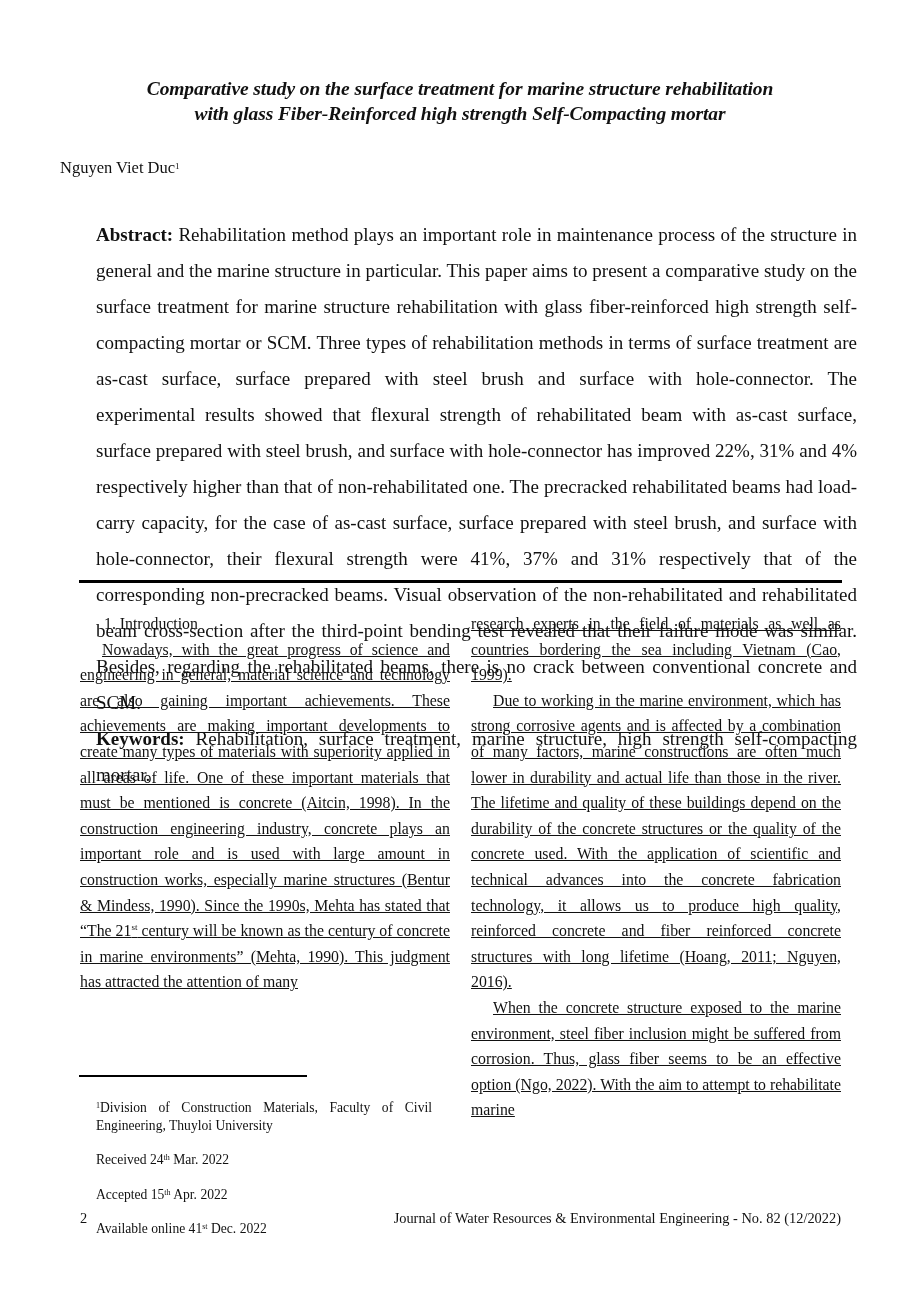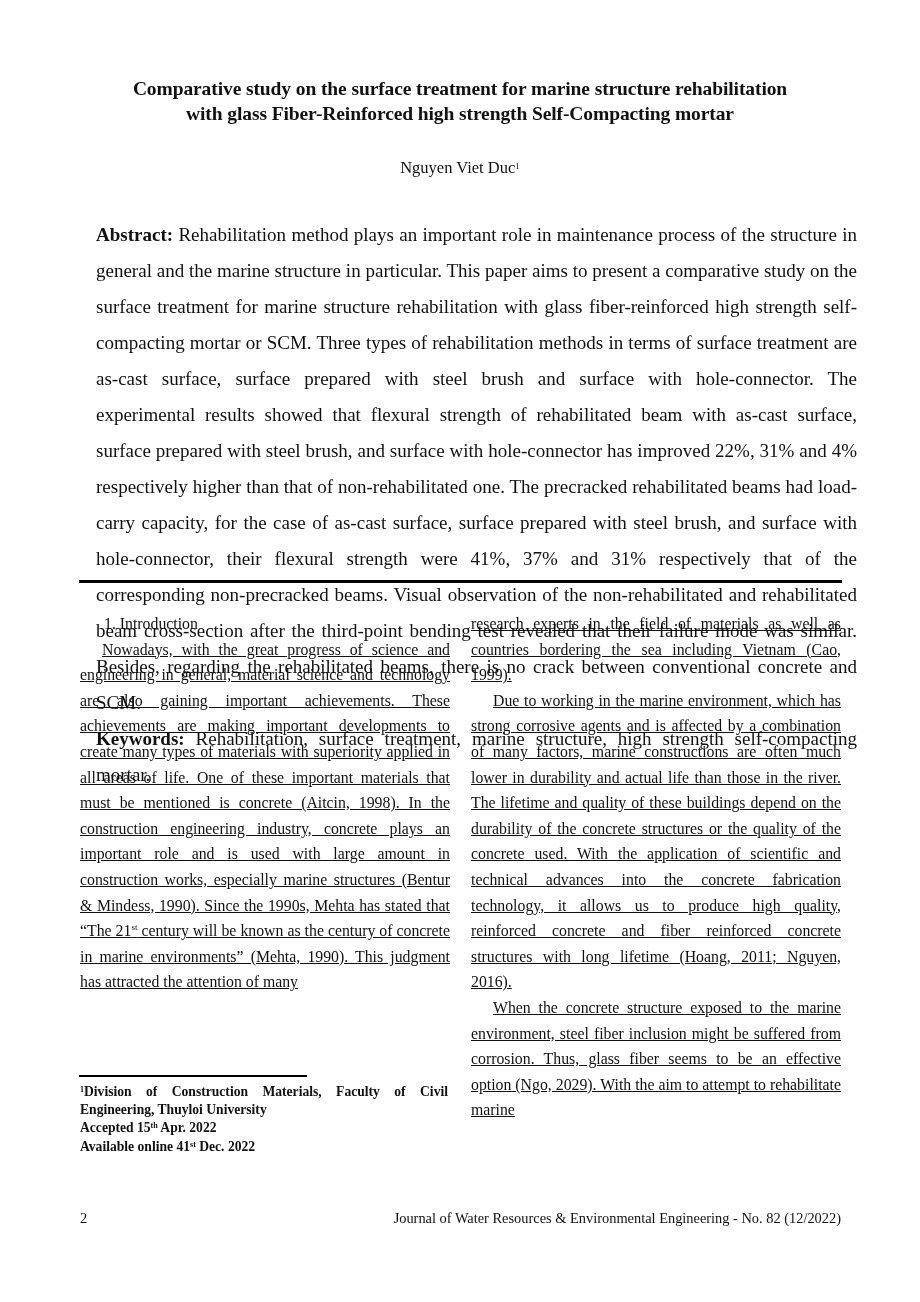--- a/index.html
+++ b/index.html
@@ -24,27 +24,28 @@
     .title {
       position: absolute;
       left: 60px;
       width: 800px;
       top: 76px;
       text-align: center;
       font-weight: bold;
       font-size: 19.5px;
       line-height: 25px;
       letter-spacing: -0.1px;
+      font-style: italic;
     }
     .author {
       position: absolute;
       left: 60px;
       width: 800px;
       top: 157px;
-      text-align: center;
+      text-align: left;
       font-size: 16.5px;
       line-height: 22px;
     }
     .author sup { font-size: 9px; vertical-align: top; position: relative; top: -2px; }
     .abstract {
       position: absolute;
       left: 96px;
       width: 761px;
       top: 217px;
       font-size: 19px;
@@ -91,21 +92,21 @@
     }
     .footnotes {
       position: absolute;
       left: 80px;
       top: 1083px;
       width: 368px;
       font-size: 13.6px;
       line-height: 18.2px;
       text-align: justify;
     }
-    .footnotes div { margin: 0; font-weight: bold; }
+    .footnotes div { margin: 16px; }
     .footnotes sup { font-size: 8px; vertical-align: top; position: relative; top: -2px; }
     .footer {
       position: absolute;
       left: 80px;
       width: 761px;
       top: 1208px;
       font-size: 14.4px;
       line-height: 20px;
     }
     .footer .page-num { position: absolute; left: 0; top: 0; }
@@ -140,28 +141,29 @@
 
   <div class="col col-left">
     <h2>1. Introduction</h2>
     <p><span>Nowadays, with the great progress of science and engineering in general, material science and technology are also gaining important achievements. These achievements are making important developments to create many types of materials with superiority applied in all areas of life. One of these important materials that must be mentioned is concrete (Aitcin, 1998). In the construction engineering industry, concrete plays an important role and is used with large amount in construction works, especially marine structures (Bentur &amp; Mindess, 1990). Since the 1990s, Mehta has stated that “The 21</span><sup>st</sup><span> century will be known as the century of concrete in marine environments” (Mehta, 1990). This judgment has attracted the attention of many</span></p>
   </div>
 
   <div class="footnote-rule"></div>
 
   <div class="footnotes">
     <div><sup>1</sup><span>Division of Construction Materials, Faculty of Civil Engineering, Thuyloi University</span></div>
+    <div><span>Received 24</span><sup>th</sup><span> Mar. 2022</span></div>
     <div><span>Accepted 15</span><sup>th</sup><span> Apr. 2022</span></div>
     <div><span>Available online 41</span><sup>st</sup><span> Dec. 2022</span></div>
   </div>
 
   <div class="col col-right">
     <p class="noindent">research experts in the field of materials as well as countries bordering the sea including Vietnam (Cao, 1999).</p>
     <p>Due to working in the marine environment, which has strong corrosive agents and is affected by a combination of many factors, marine constructions are often much lower in durability and actual life than those in the river. The lifetime and quality of these buildings depend on the durability of the concrete structures or the quality of the concrete used. With the application of scientific and technical advances into the concrete fabrication technology, it allows us to produce high quality, reinforced concrete and fiber reinforced concrete structures with long lifetime (Hoang, 2011; Nguyen, 2016).</p>
-    <p>When the concrete structure exposed to the marine environment, steel fiber inclusion might be suffered from corrosion. Thus, glass fiber seems to be an effective option (Ngo, 2029). With the aim to attempt to rehabilitate marine</p>
+    <p>When the concrete structure exposed to the marine environment, steel fiber inclusion might be suffered from corrosion. Thus, glass fiber seems to be an effective option (Ngo, 2022). With the aim to attempt to rehabilitate marine</p>
   </div>
 
   <div class="footer">
     <span class="page-num">2</span>
     <span class="journal">Journal of Water Resources &amp; Environmental Engineering - No. 82 (12/2022)</span>
   </div>
 
 </div>
 
 </body></html>

